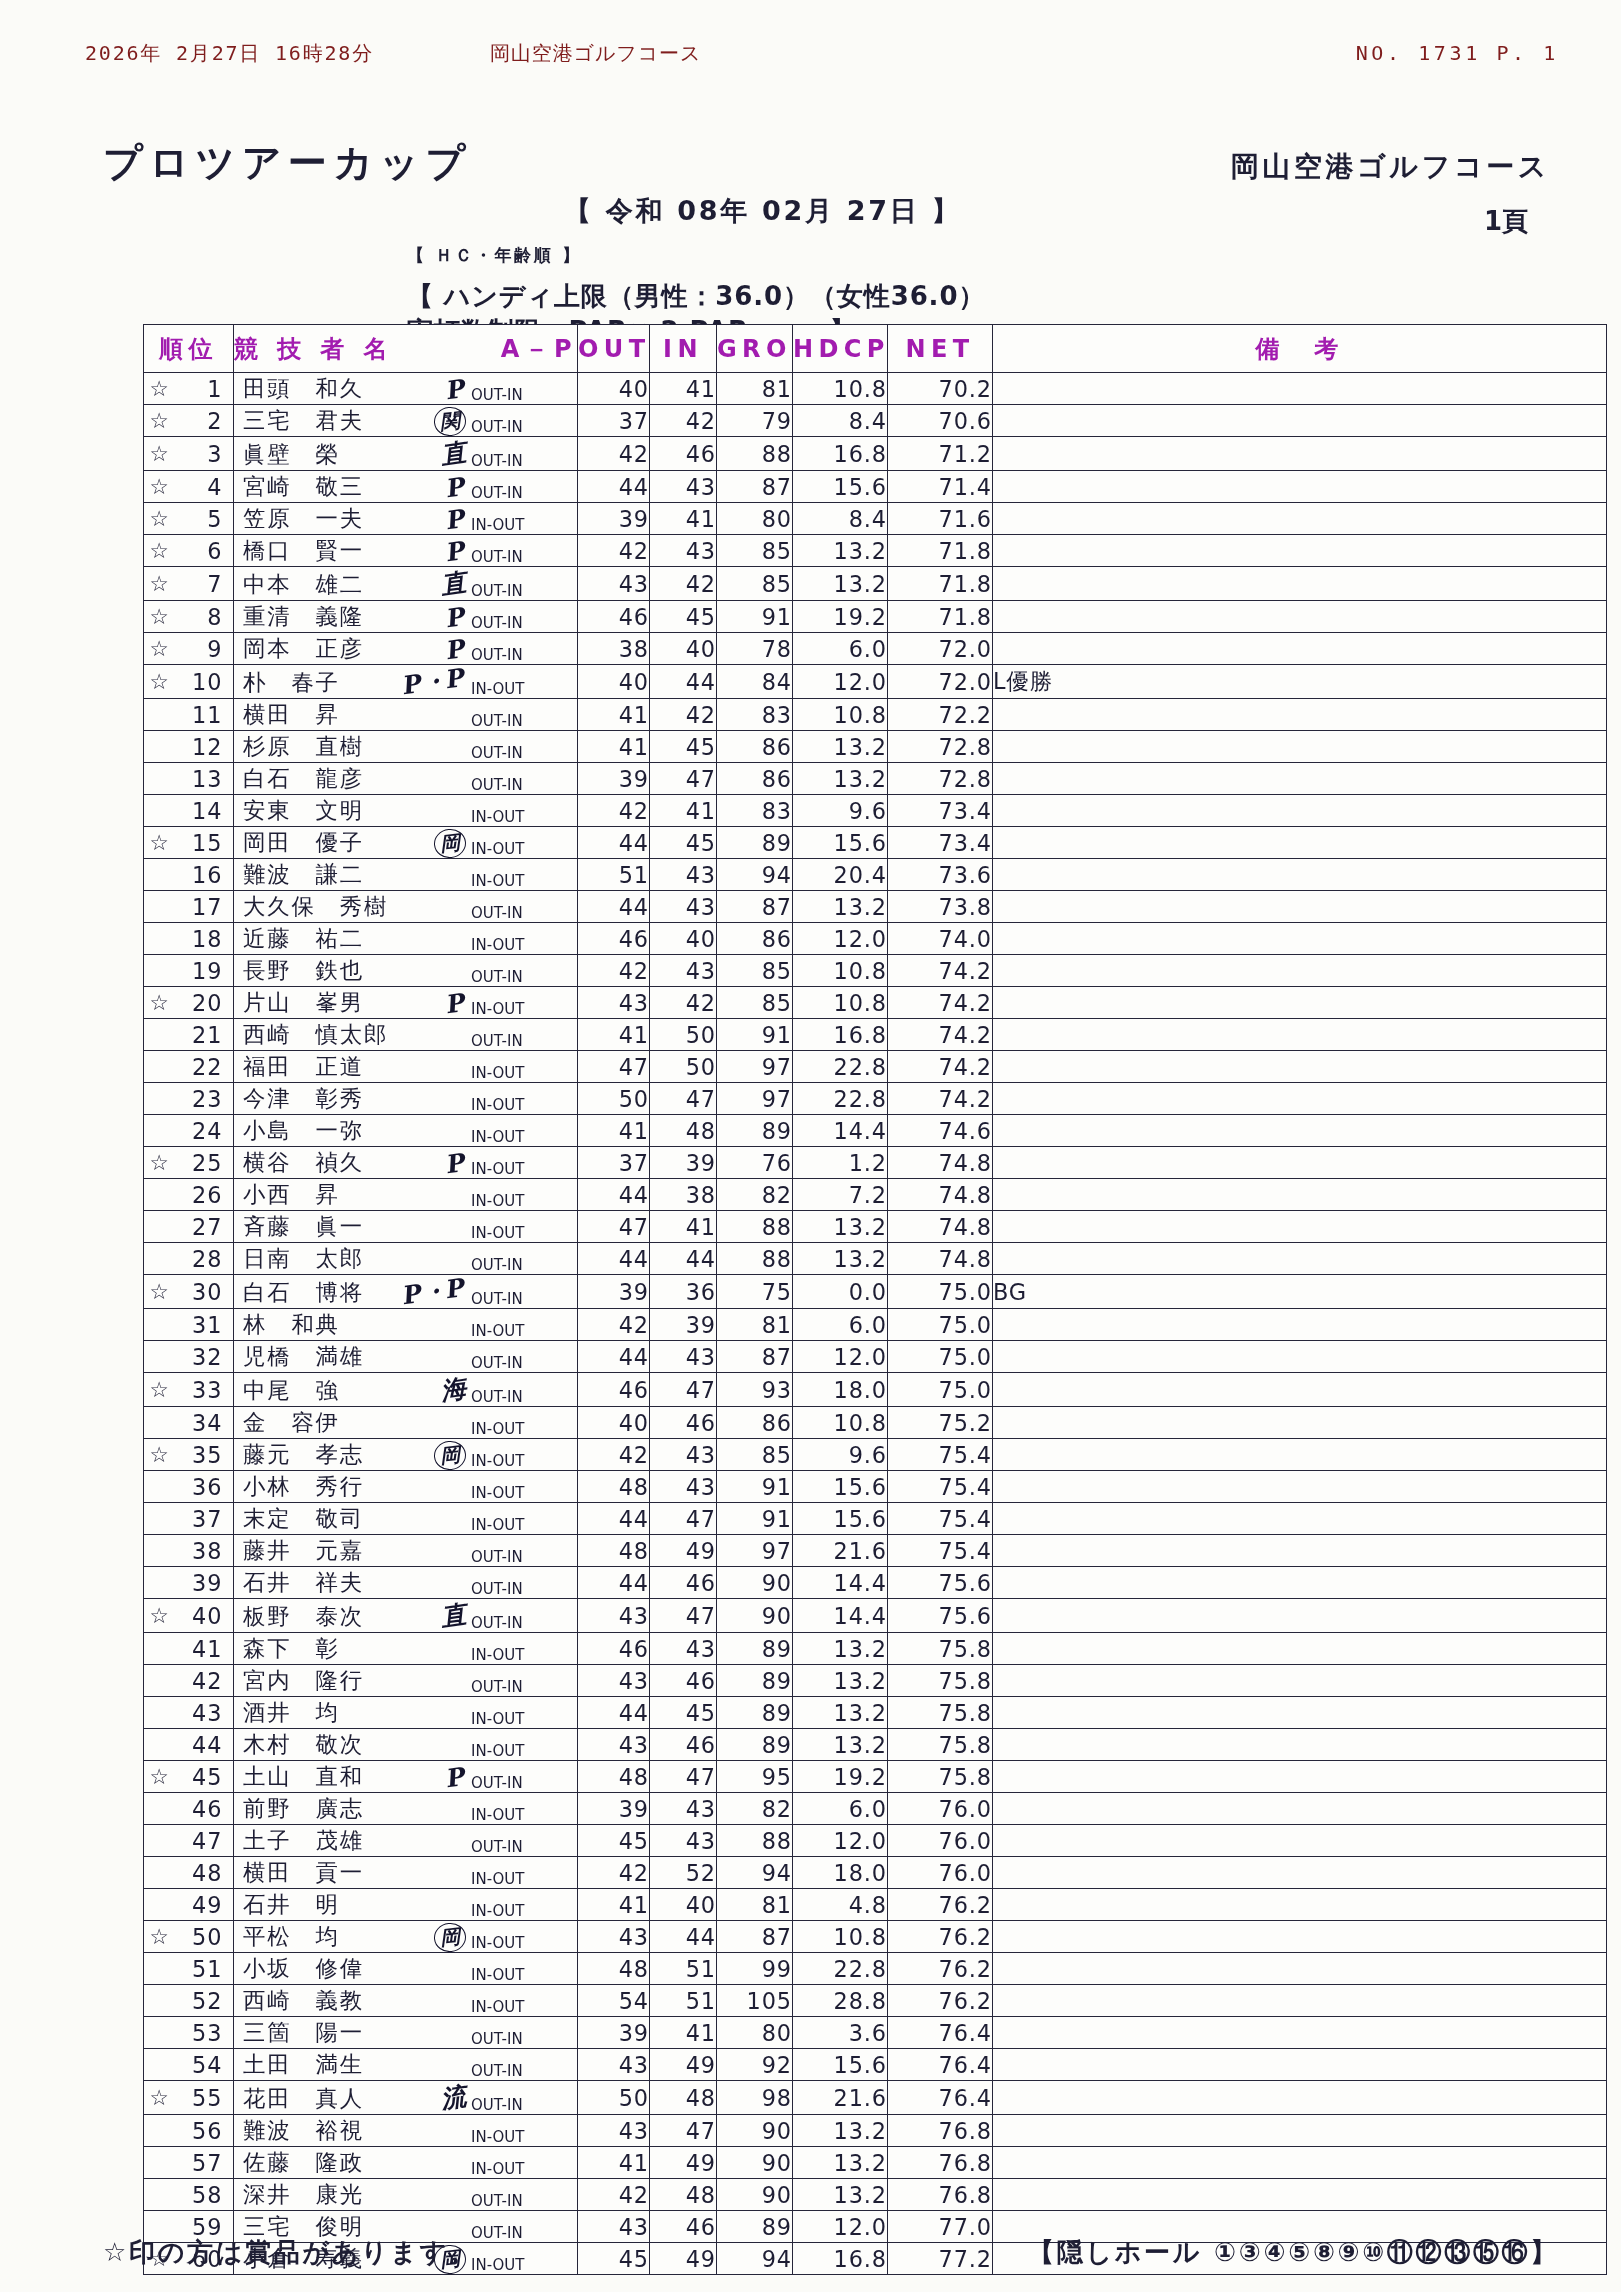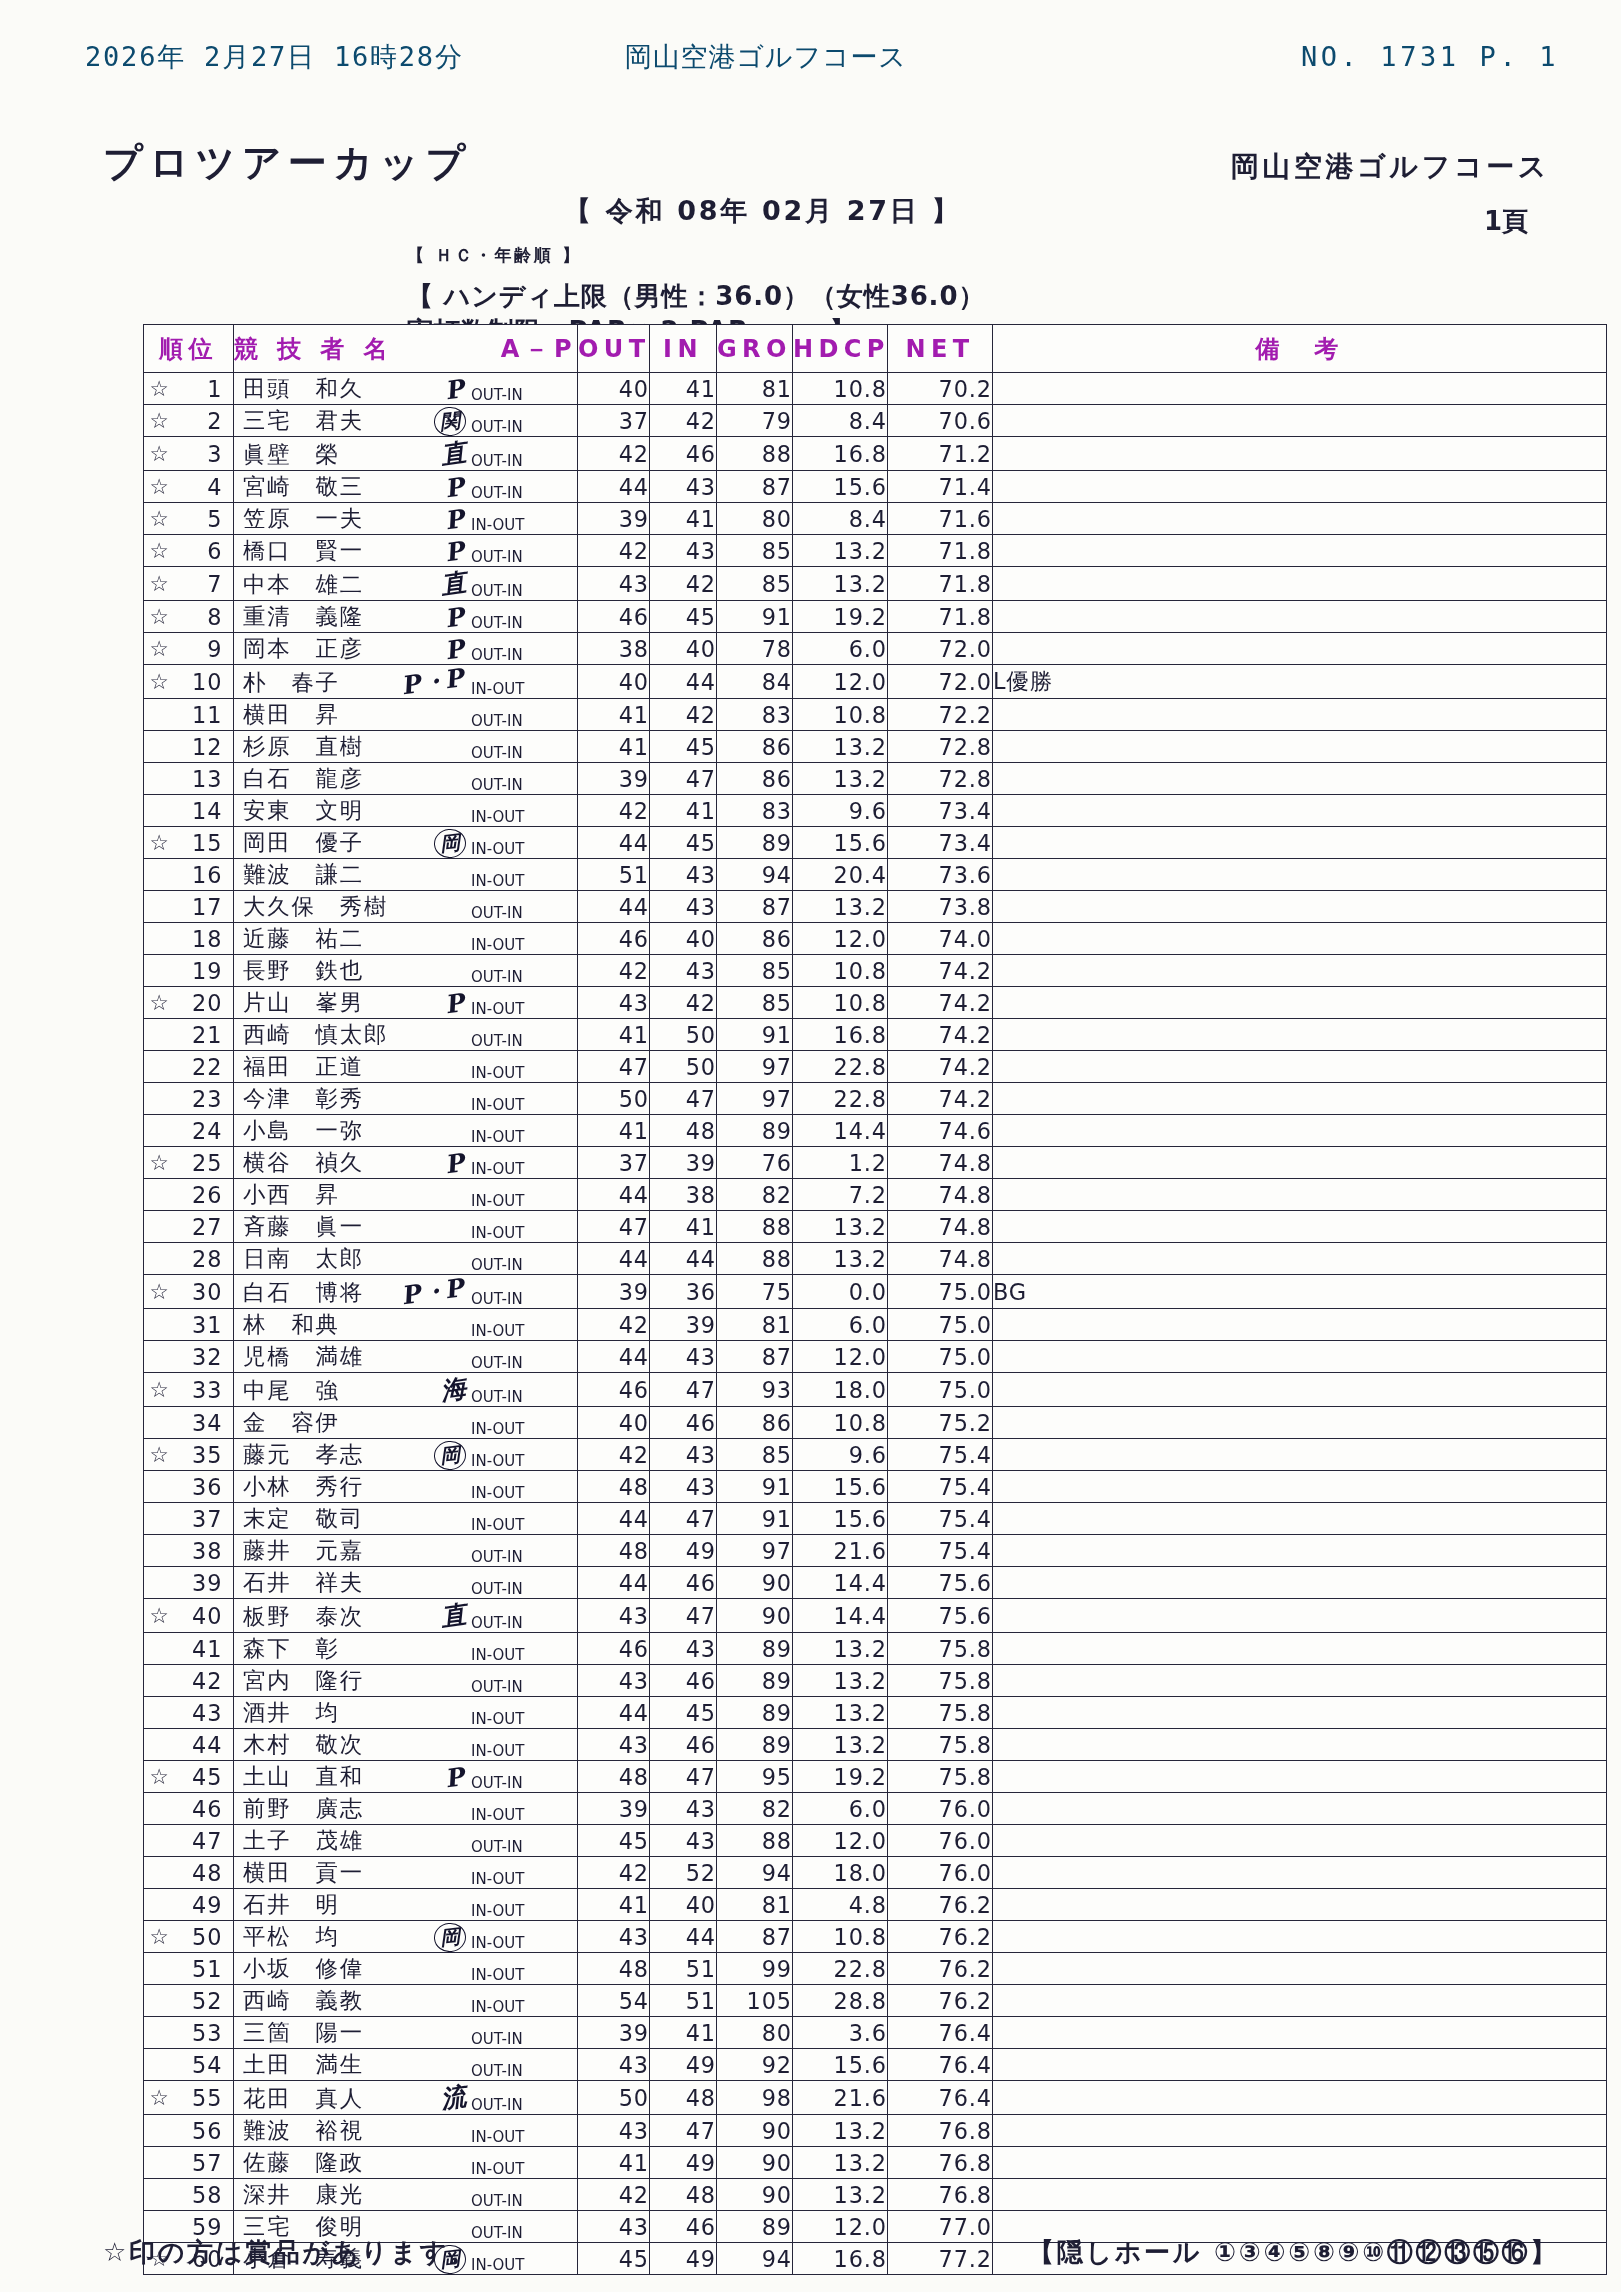--- a/index.html
+++ b/index.html
@@ -12,22 +12,22 @@
     overflow:hidden;
   }
   .page{
     position:absolute;inset:0;
     background:#fbfbf8;
   }
   
   .fax-header{
     position:absolute;top:19.7px;left:85px;right:63px;
     font-family:"DejaVu Sans Mono", monospace;
-    font-size:27px;letter-spacing:1.8px;color:#0c4a6e;
-    display:flex;align-items:baseline;gap:45px;
+    font-size:20px;letter-spacing:1.8px;color:#7f1d1d;
+    display:flex;align-items:baseline;
   }
   .fax-header .fax-course{margin-left:116px;font-family:"DejaVu Sans", sans-serif;letter-spacing:0.9px;}
   .fax-header .fax-no{margin-left:auto;letter-spacing:3.6px;margin-top:21px;}
   
   .event-title{
     position:absolute;top:136px;left:103px;
     font-size:39px;font-weight:bold;letter-spacing:6.3px;color:#1e1e34;
   }
   .course-name{
     position:absolute;top:148px;right:72px;

